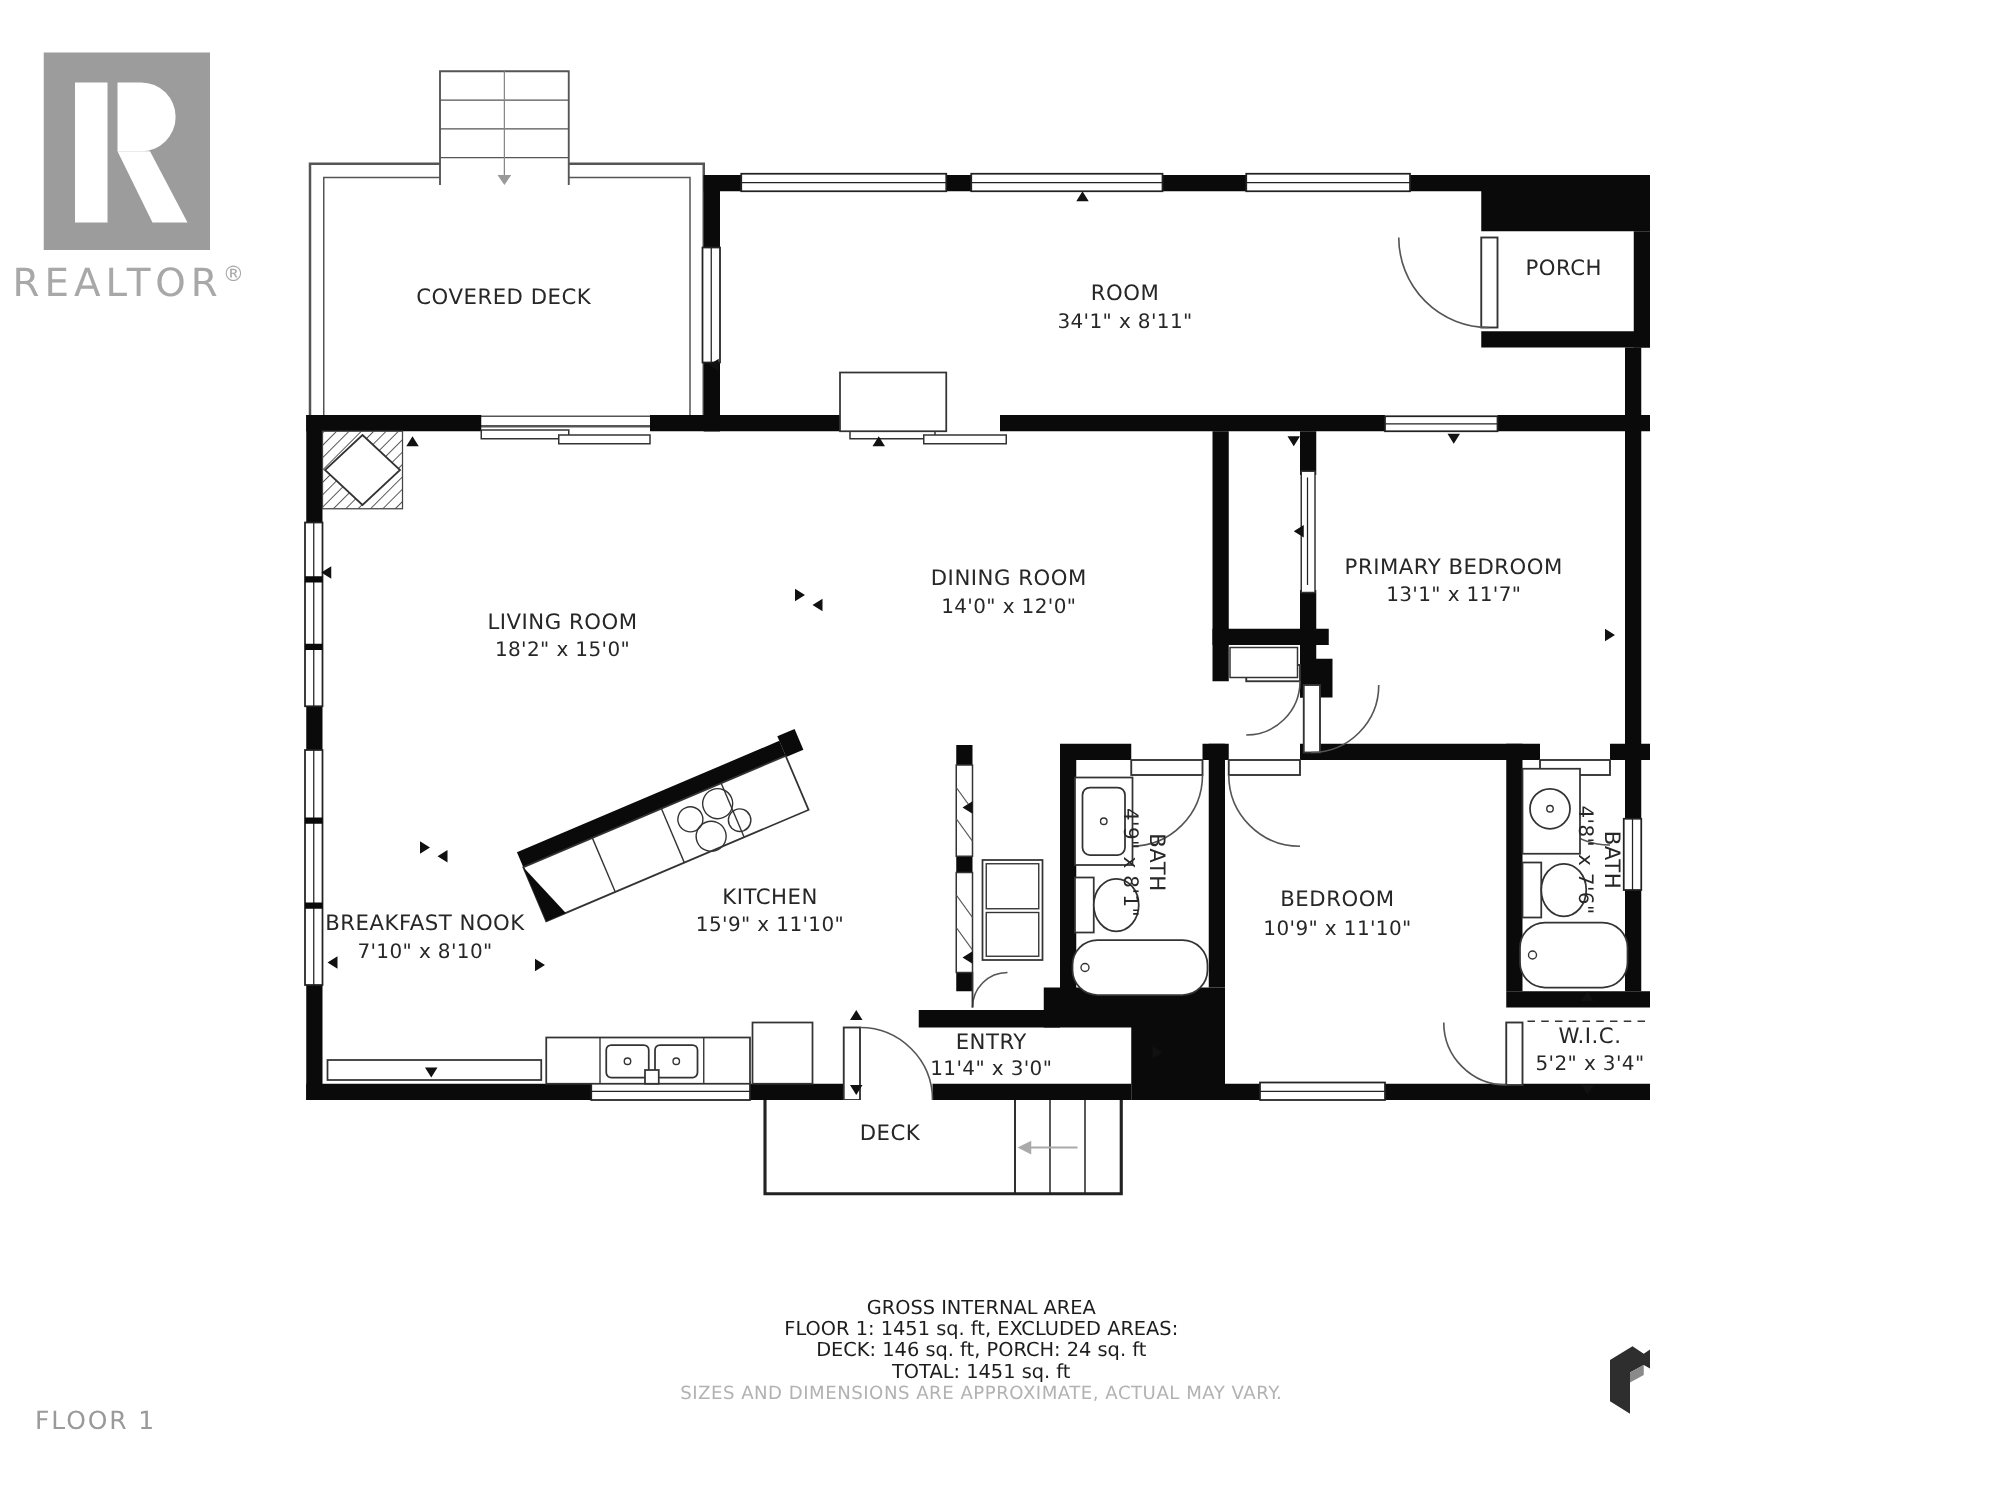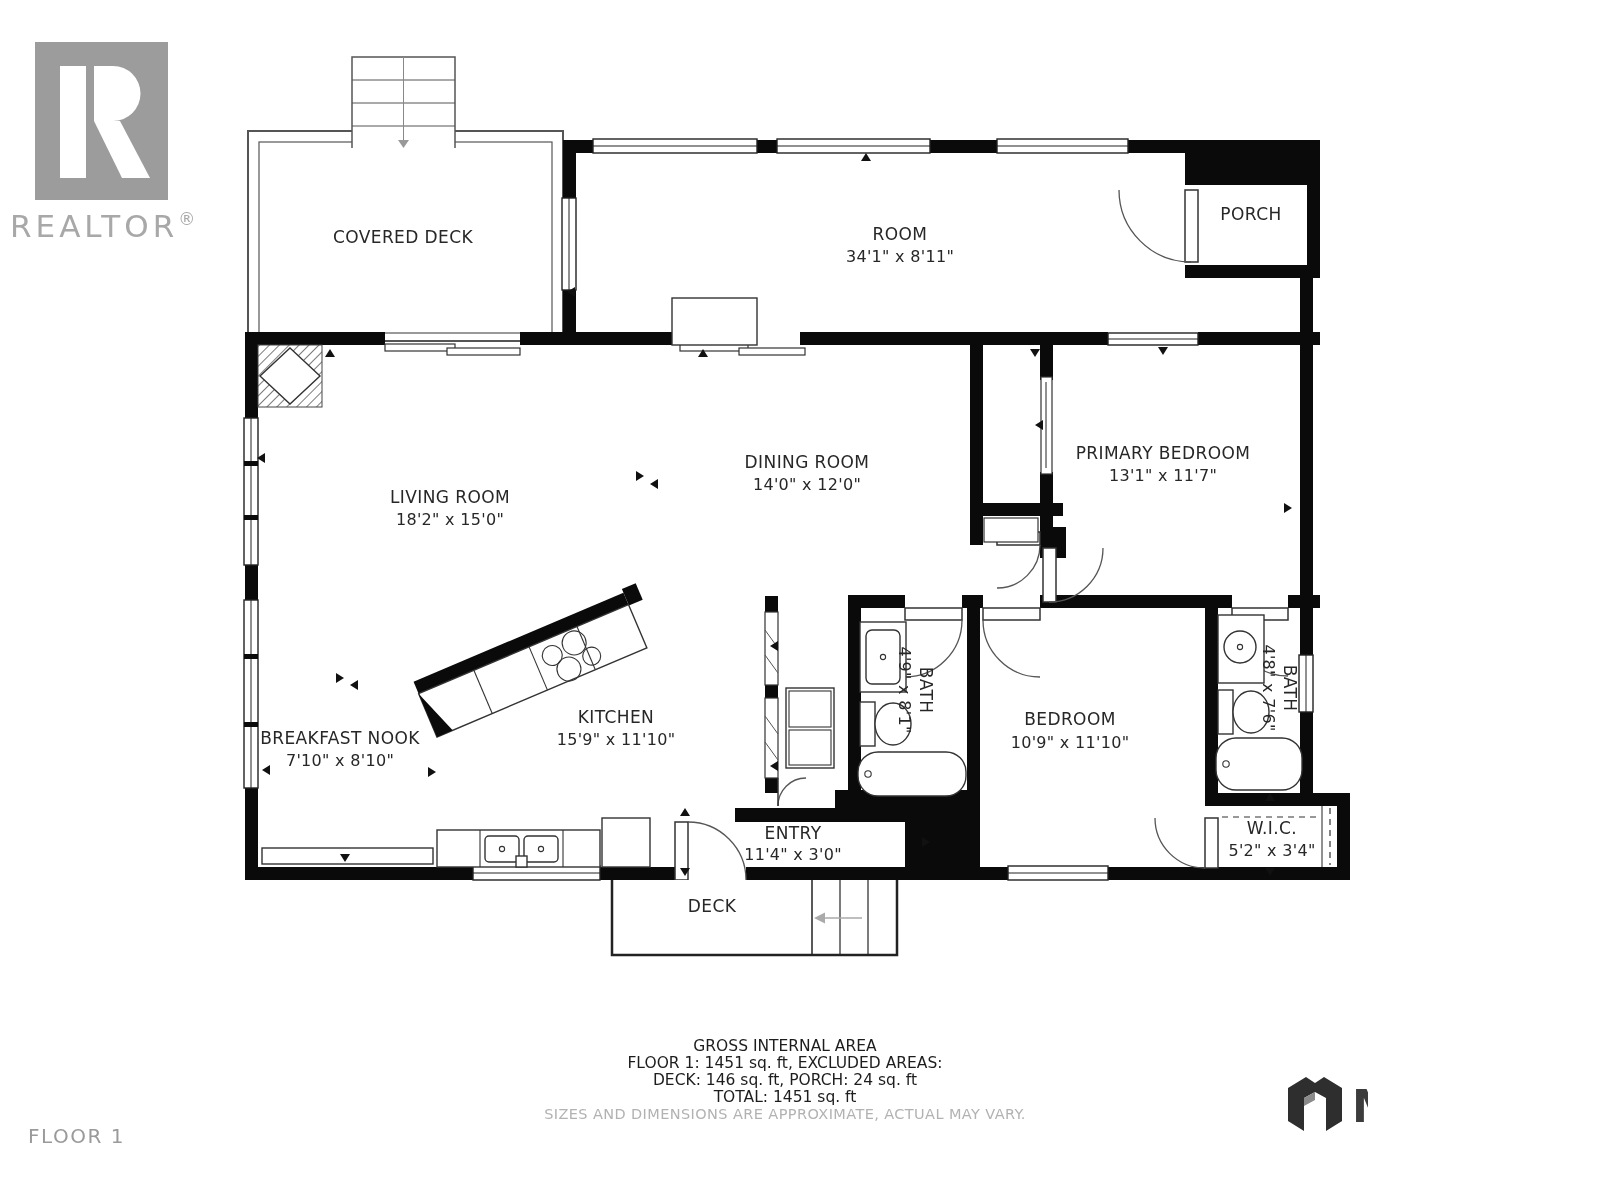--- a/index.html
+++ b/index.html
@@ -1,17 +1,17 @@
 <!DOCTYPE html>
 <html><head>
 <meta charset="utf-8">
 <style>
   html,body{margin:0;padding:0;background:#ffffff;}
   .page{position:relative;width:1320px;height:1200px;background:#fff;overflow:hidden;
-        font-family:"DejaVu Sans","Liberation Sans",sans-serif;padding-left:48px;}
+        font-family:"DejaVu Sans","Liberation Sans",sans-serif;}
   svg{position:absolute;left:0;top:0;}
   text{font-family:"DejaVu Sans","Liberation Sans",sans-serif;}
   .rname{font-size:17px;fill:#272727;letter-spacing:.4px;}
   .rdim{font-size:16px;fill:#272727;letter-spacing:.3px;}
   .mid{text-anchor:middle;}
   .foot{font-size:15.5px;fill:#1d1d1d;text-anchor:middle;}
   .foot-gray{font-size:14.5px;fill:#b2b2b2;text-anchor:middle;letter-spacing:.4px;}
   .floorlbl{font-size:20px;fill:#9a9a9a;letter-spacing:1.5px;}
   .realtor-word{font-size:31px;fill:#a8a8a8;letter-spacing:4px;}
   .mp-word{font-size:44px;font-weight:bold;fill:#3c3c3c;letter-spacing:-1px;}

